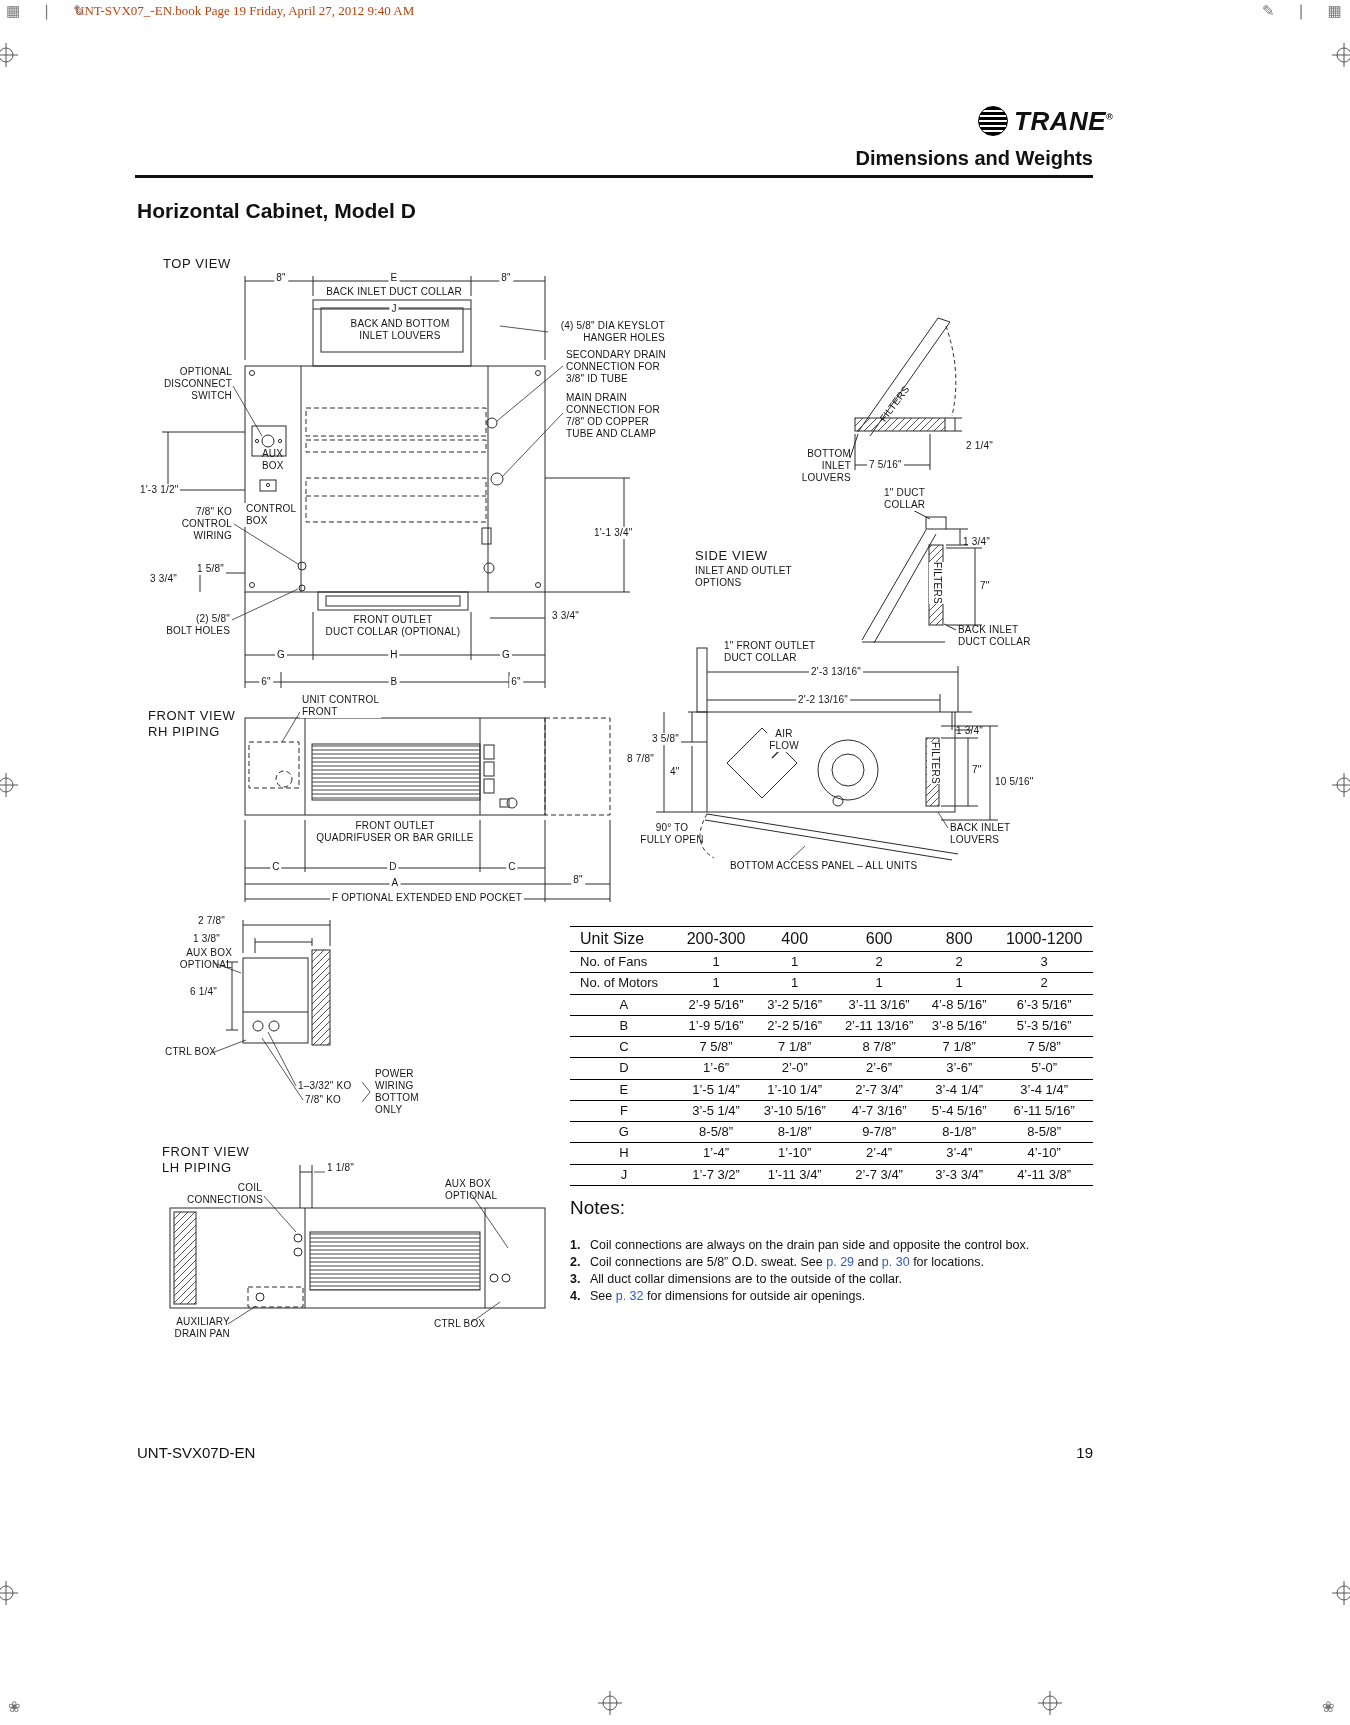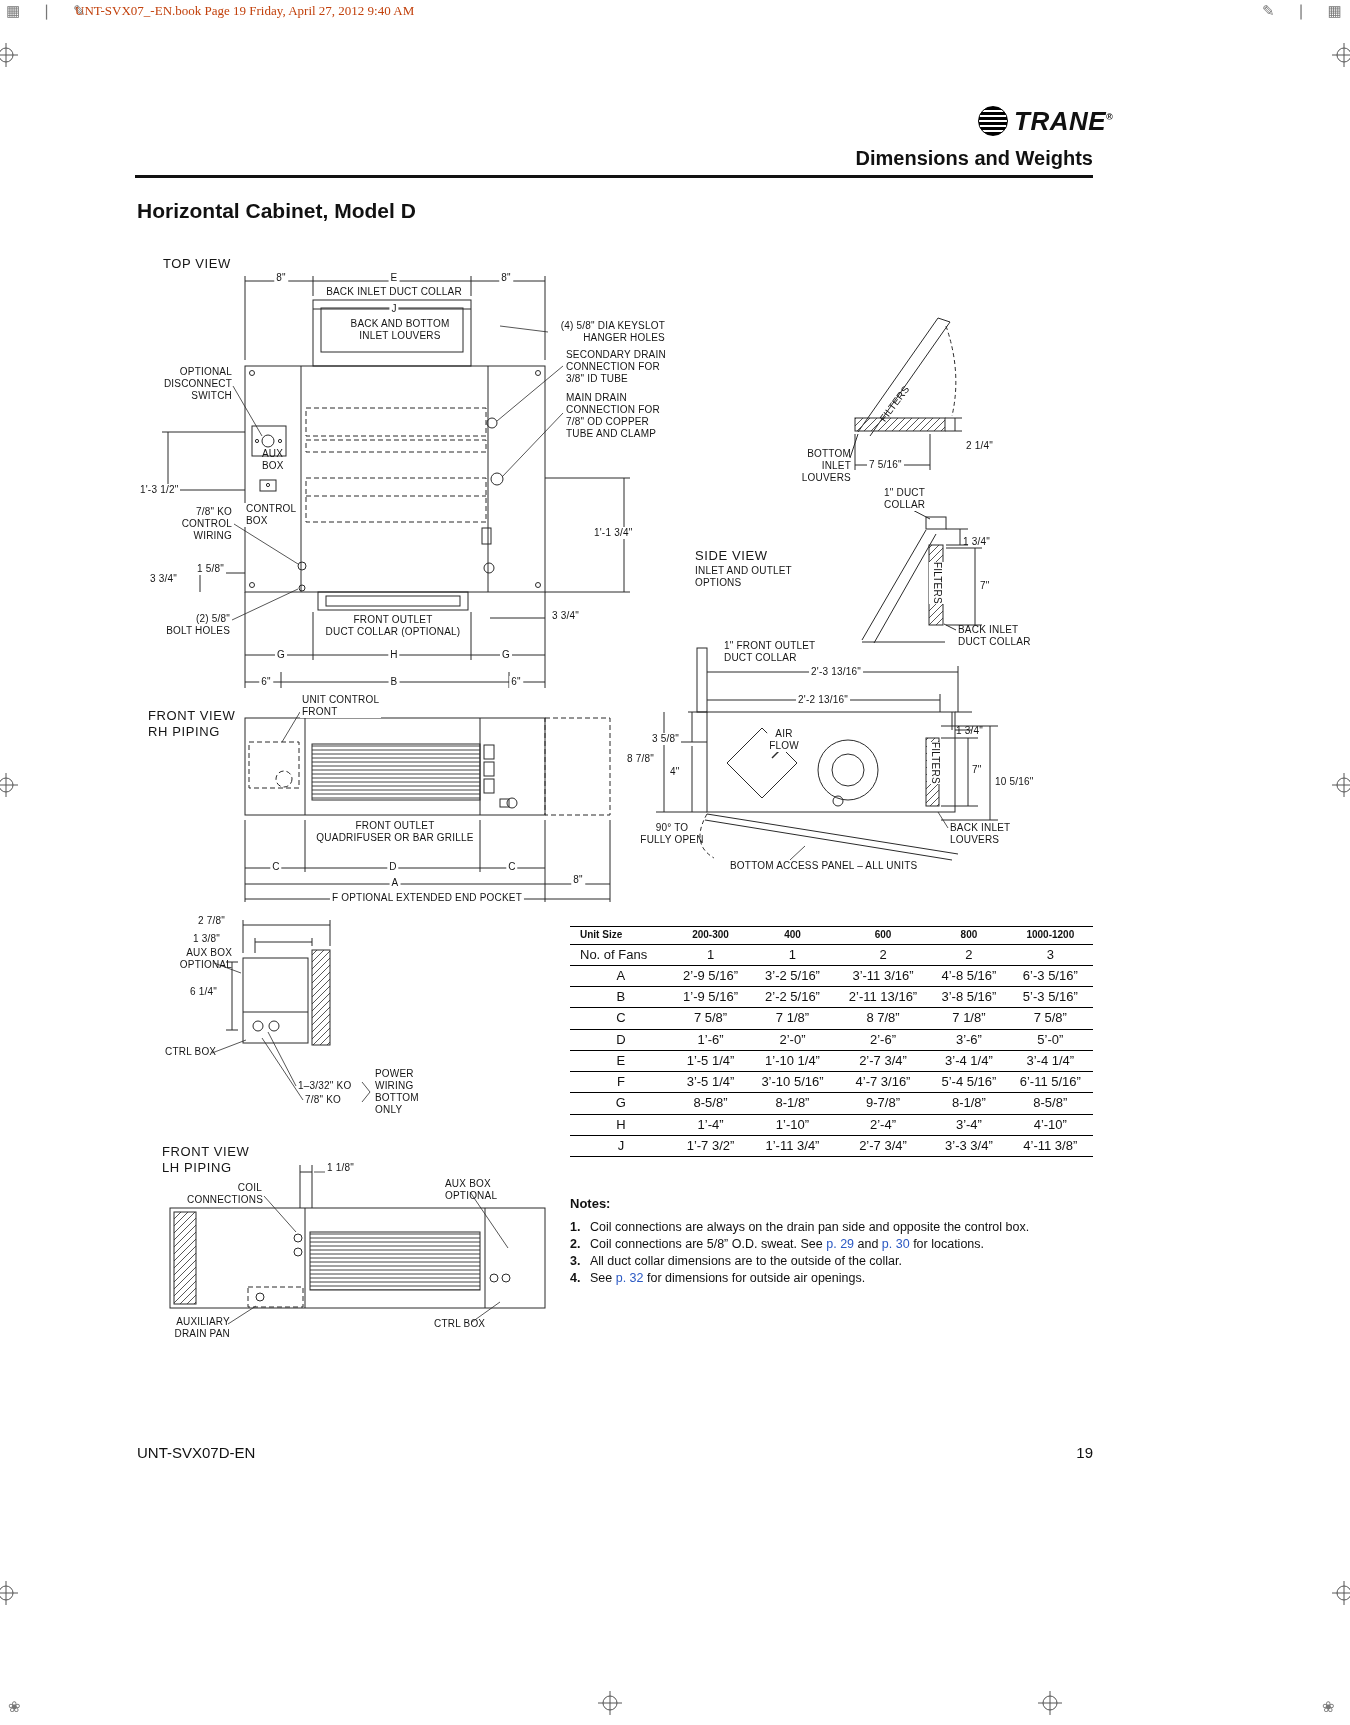--- a/index.html
+++ b/index.html
@@ -26,27 +26,27 @@
                font-weight:bold;font-size:20px;}
   #rule{position:absolute;left:135px;top:175px;width:958px;height:3px;background:#111;}
   #pagetitle{position:absolute;left:137px;top:199px;font-weight:bold;font-size:21px;}
   #footdoc{position:absolute;left:137px;top:1444px;font-size:15px;}
   #footpage{position:absolute;left:1040px;top:1444px;width:53px;text-align:right;font-size:15px;}
   
   #tblwrap{position:absolute;left:570px;top:926px;width:523px;}
   #tbltitle{border-top:2.5px solid #000;font-weight:bold;font-size:15px;padding:3px 2px 2px;}
   #dimtable{width:100%;border-collapse:collapse;font-size:13px;}
   #dimtable td{border-top:1px solid #000;padding:2px 3px;text-align:center;line-height:1.25;}
-  #dimtable thead td{font-weight:bold;font-size:10px;}
+  #dimtable thead td{font-weight:normal;font-size:16px;}
   #dimtable .rl{text-align:left;padding-left:10px;}
   #dimtable .rl.cc{text-align:center;padding-left:3px;}
   #dimtable tr:last-child td{border-bottom:1.5px solid #000;}
   
   #noteswrap{position:absolute;left:570px;top:1196px;width:523px;font-size:12.5px;line-height:1.28;}
-  #noteshead{font-weight:bold;font-size:13px;margin-bottom:6px;}
+  #noteshead{font-weight:normal;font-size:19px;margin-bottom:17px;}
   .note{display:flex;margin-bottom:1px;}
   .nnum{width:20px;font-weight:bold;flex:0 0 20px;}
   .nbody{flex:1;}
   .link{color:#2b59c3;cursor:pointer;}
 </style>
 </head>
 <body>
 
 <div id="page">
 
@@ -454,20 +454,28 @@
       <tbody>
           <tr>
             <td class="rl">No. of Fans</td>
             <td>1</td>
             <td>1</td>
             <td>2</td>
             <td>2</td>
             <td>3</td>
           </tr>
           <tr>
+            <td class="rl">No. of Motors</td>
+            <td>1</td>
+            <td>1</td>
+            <td>1</td>
+            <td>1</td>
+            <td>2</td>
+          </tr>
+          <tr>
             <td class="rl cc">A</td>
             <td>2’-9 5/16”</td>
             <td>3’-2 5/16”</td>
             <td>3’-11 3/16”</td>
             <td>4’-8 5/16”</td>
             <td>6’-3 5/16”</td>
           </tr>
           <tr>
             <td class="rl cc">B</td>
             <td>1’-9 5/16”</td>

